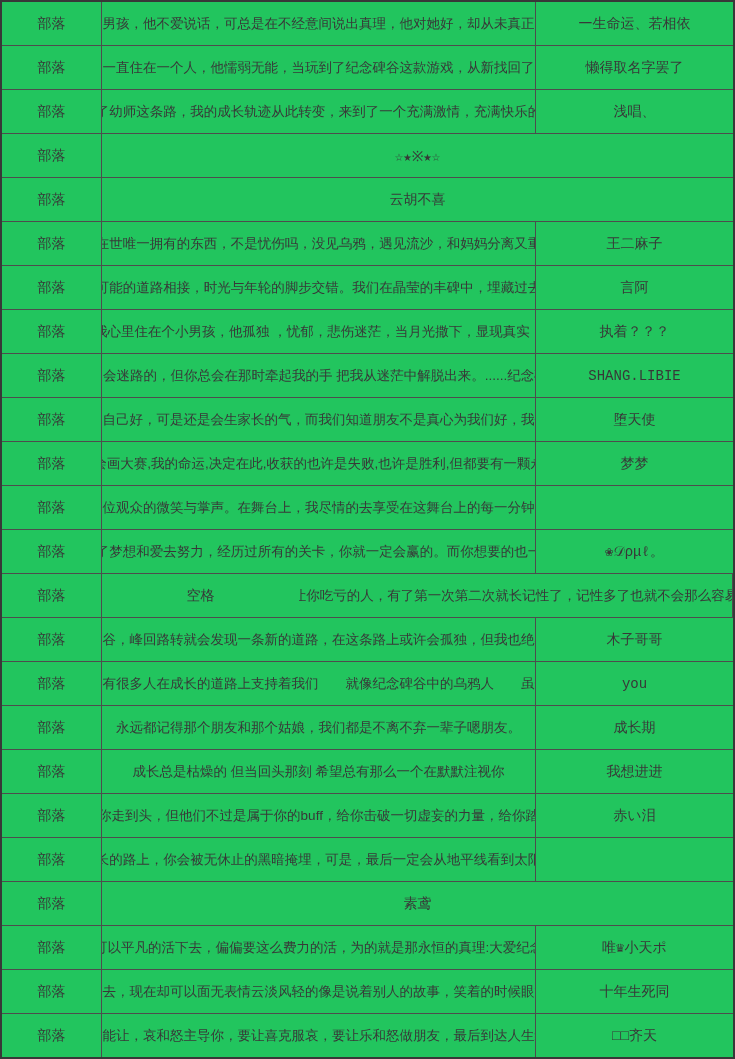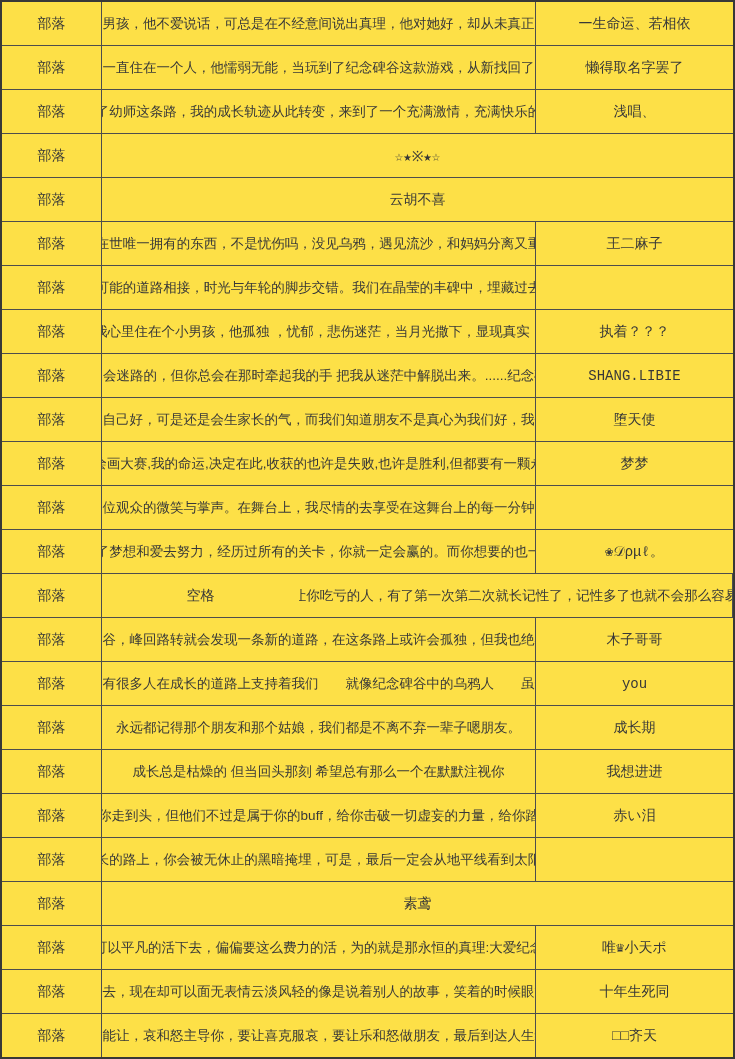--- a/index.html
+++ b/index.html
@@ -8,21 +8,21 @@
     background: #ffffff;
   }
   body {
     font-family: "Liberation Sans", "DejaVu Sans", sans-serif;
   }
   .table-wrap {
     width: 735px;
     height: 1059px;
     box-sizing: border-box;
     border: 2px solid #383838;
-    background: #fde047;
+    background: #22c55e;
     display: flex;
     flex-direction: column;
     overflow: hidden;
   }
   .t-row {
     flex: 1 1 0;
     min-height: 0;
     display: flex;
     border-bottom: 1px solid #4d4d4d;
   }
@@ -132,20 +132,23 @@
     </div>
   </div>
 
   <div class="t-row">
     <div class="t-cell cell-category">
       <span>部落</span>
     </div>
     <div class="t-cell cell-message">
       <span>可能的道路相接，时光与年轮的脚步交错。我们在晶莹的丰碑中，埋藏过去</span>
     </div>
+    <div class="t-cell cell-username">
+      <span>言阿</span>
+    </div>
   </div>
 
   <div class="t-row">
     <div class="t-cell cell-category">
       <span>部落</span>
     </div>
     <div class="t-cell cell-message">
       <span>我心里住在个小男孩，他孤独 ，忧郁，悲伤迷茫，当月光撒下，显现真实！</span>
     </div>
     <div class="t-cell cell-username">

